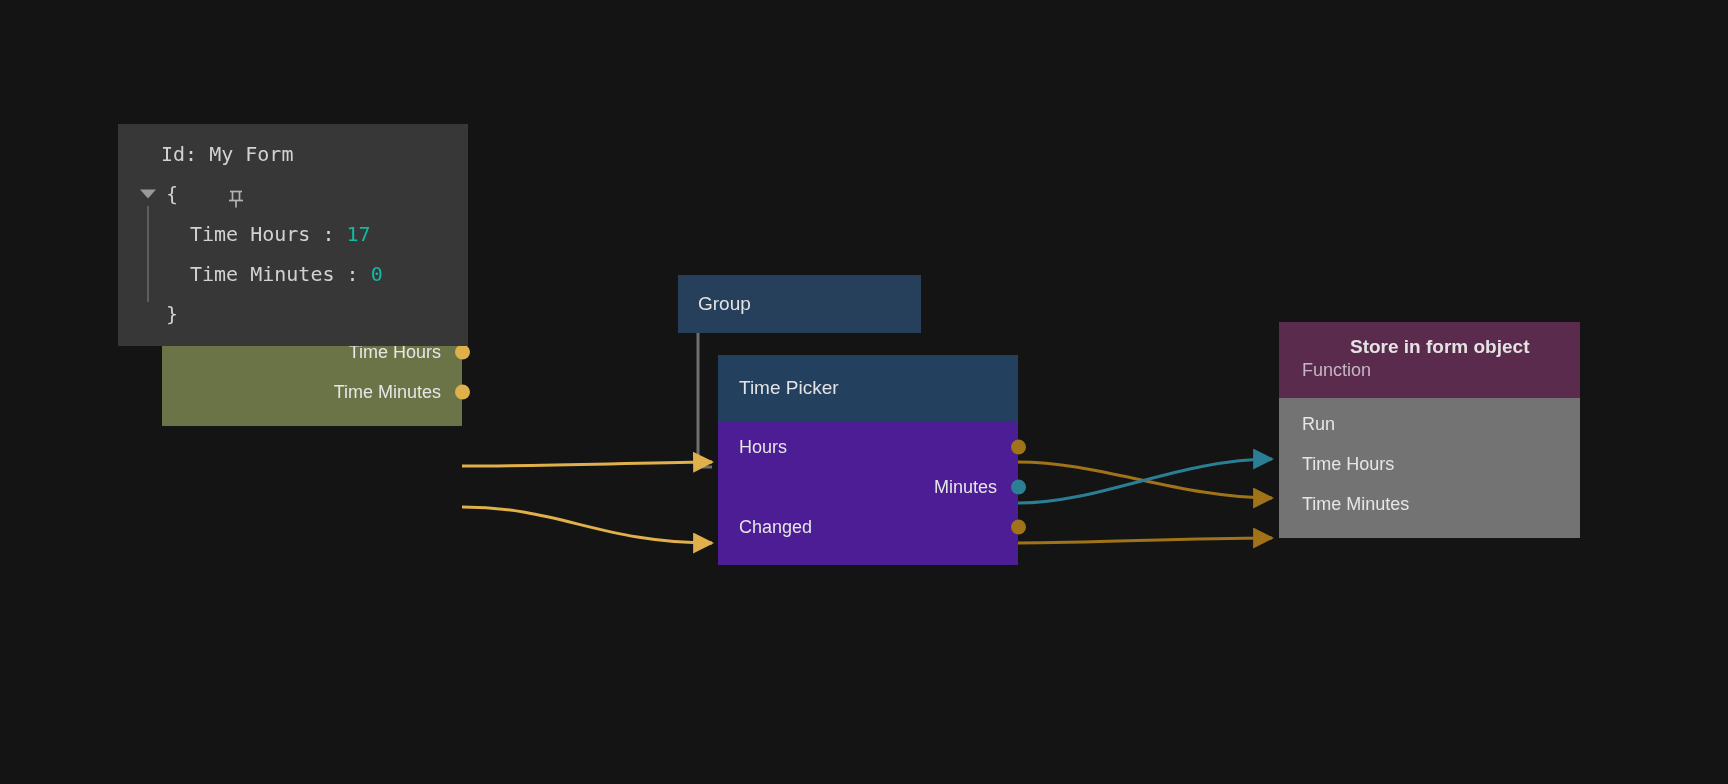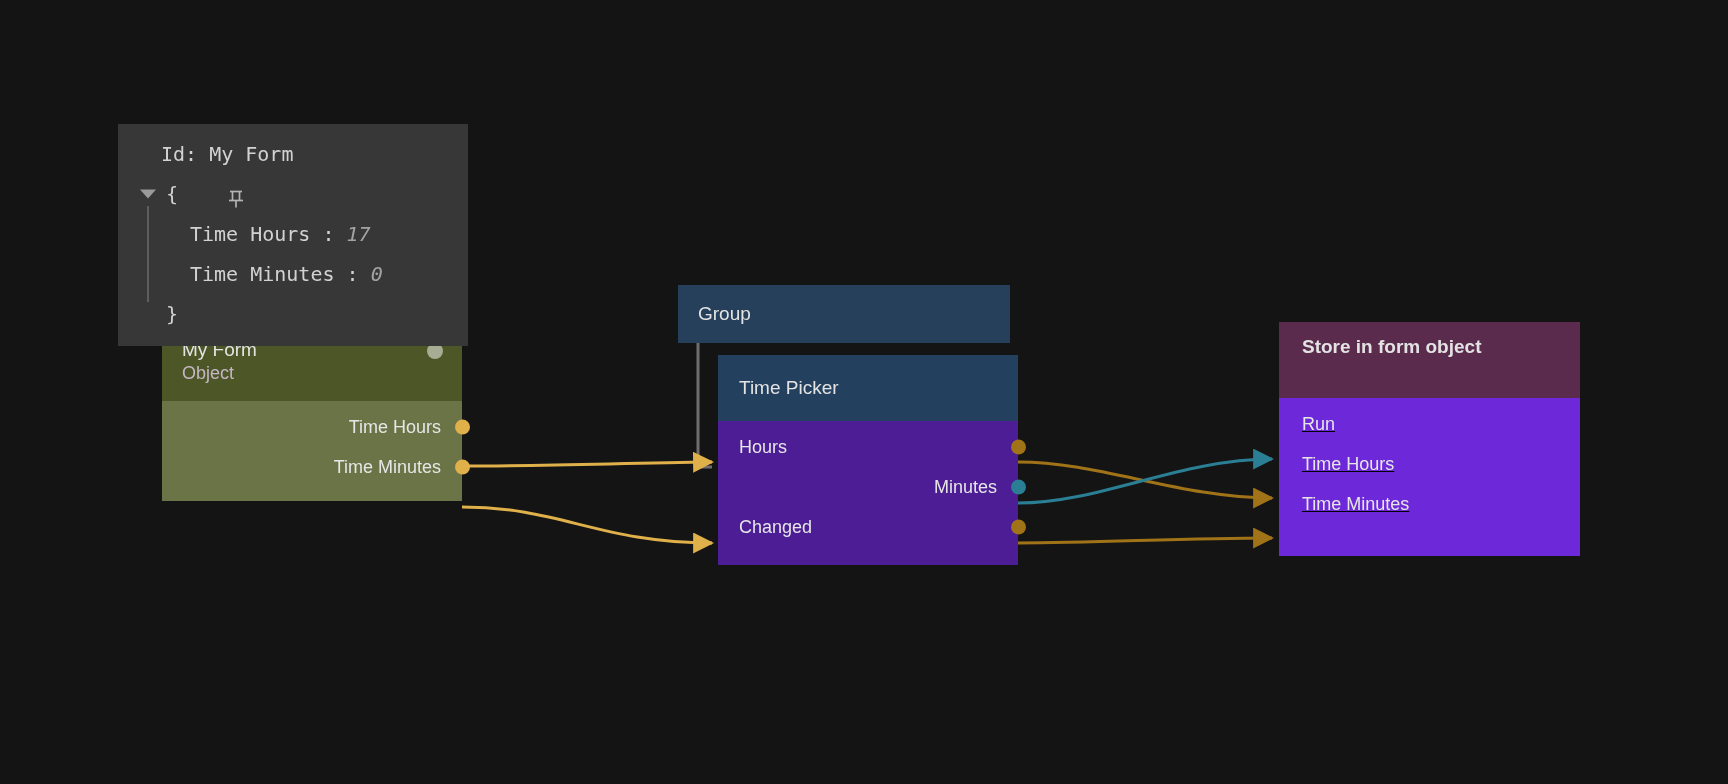--- a/index.html
+++ b/index.html
@@ -41,21 +41,21 @@
   .node-header {
     box-sizing: border-box;
     padding: 12px 20px 14px 20px;
   }
   .node-title {
     font-size: 19px;
     color: #e3e3e3;
     line-height: 24px;
     white-space: nowrap;
   }
-  .node-title.bold { font-weight: bold; }
+  .node-title.bold { font-weight: bold; margin-left: 48px; }
   .node-subtitle {
     font-size: 18px;
     color: #c4b6c4;
     line-height: 23px;
     white-space: nowrap;
   }
   .node-body {
     position: relative;
     box-sizing: border-box;
   }
@@ -94,41 +94,41 @@
 
   .status-dot {
     position: absolute;
     right: 19px; top: 17px;
     width: 16px; height: 16px;
     border-radius: 50%;
     background: #a6ad93;
   }
 
   #node-group {
-    left: 678px; top: 285px; width: 332px;
+    left: 678px; top: 275px; width: 243px;
   }
   #node-group .node-header {
     background: #26405c;
     height: 58px;
     display: flex;
     align-items: center;
     padding: 0 20px;
   }
 
   #node-timepicker {
     left: 718px; top: 355px; width: 300px;
   }
   #node-timepicker .node-header { background: #23405e; height: 66px; display:flex; align-items:center; padding: 5px 21px;}
   #node-timepicker .node-body  { background: #4c1d95; padding: 6px 0 18px 0; }
 
   #node-store {
     left: 1279px; top: 322px; width: 301px;
   }
   #node-store .node-header { background: #5b2b4d; height: 76px; padding: 13px 23px 0 23px;}
-  #node-store .node-body  { background: #6d28d9; padding: 6px 0 32px 0; text-decoration: underline; }
+  #node-store .node-body  { background: #737373; padding: 6px 0 14px 0; }
   #node-store .port-row.in { padding-left: 23px; }
 
   
   #inspector {
     position: absolute;
     left: 118px; top: 124px;
     width: 350px;
     background: #373737;
     z-index: 4;
     padding: 10px 0 12px 0;
@@ -161,21 +161,21 @@
     border-right: 8px solid transparent;
     border-top: 9px solid #9a9a9a;
   }
   .insp-kv { padding-left: 72px; position: relative; }
   .insp-kv .guide {
     position: absolute;
     left: 29px; top: -8px;
     width: 2px; height: 56px;
     background: #5d5d5d;
   }
-  .insp-val { color: #a3a3a3; font-style: italic; }
+  .insp-val { color: #14b8a6; }
   .insp-close { padding-left: 48px; position: relative; }
   .insp-close .guide {
     position: absolute;
     left: 29px; top: -20px;
     width: 2px; height: 26px;
     background: #5d5d5d;
   }
 </style>
 </head>
 <body>
@@ -250,25 +250,20 @@
       <span class="insp-val">0</span>
     </div>
 
     <div class="insp-row insp-close">
       <span class="guide"></span>
       <span>}</span>
     </div>
   </div>
 
   <div class="node" id="node-myform">
-    <div class="node-header">
-      <div class="node-title">My Form</div>
-      <div class="node-subtitle">Object</div>
-      <span class="status-dot"></span>
-    </div>
     <div class="node-body">
       <div class="port-row out">
         <span>Time Hours</span>
         <span class="port-dot right" style="background:#e0b04a"></span>
       </div>
       <div class="port-row out">
         <span>Time Minutes</span>
         <span class="port-dot right" style="background:#e0b04a"></span>
       </div>
     </div>
@@ -296,20 +291,21 @@
       <div class="port-row in">
         <span>Changed</span>
         <span class="port-dot right" style="background:#a07318"></span>
       </div>
     </div>
   </div>
 
   <div class="node" id="node-store">
     <div class="node-header">
       <div class="node-title bold">Store in form object</div>
+      <div class="node-subtitle">Function</div>
     </div>
     <div class="node-body">
       <div class="port-row in">
         <span>Run</span>
       </div>
       <div class="port-row in">
         <span>Time Hours</span>
       </div>
       <div class="port-row in">
         <span>Time Minutes</span>

